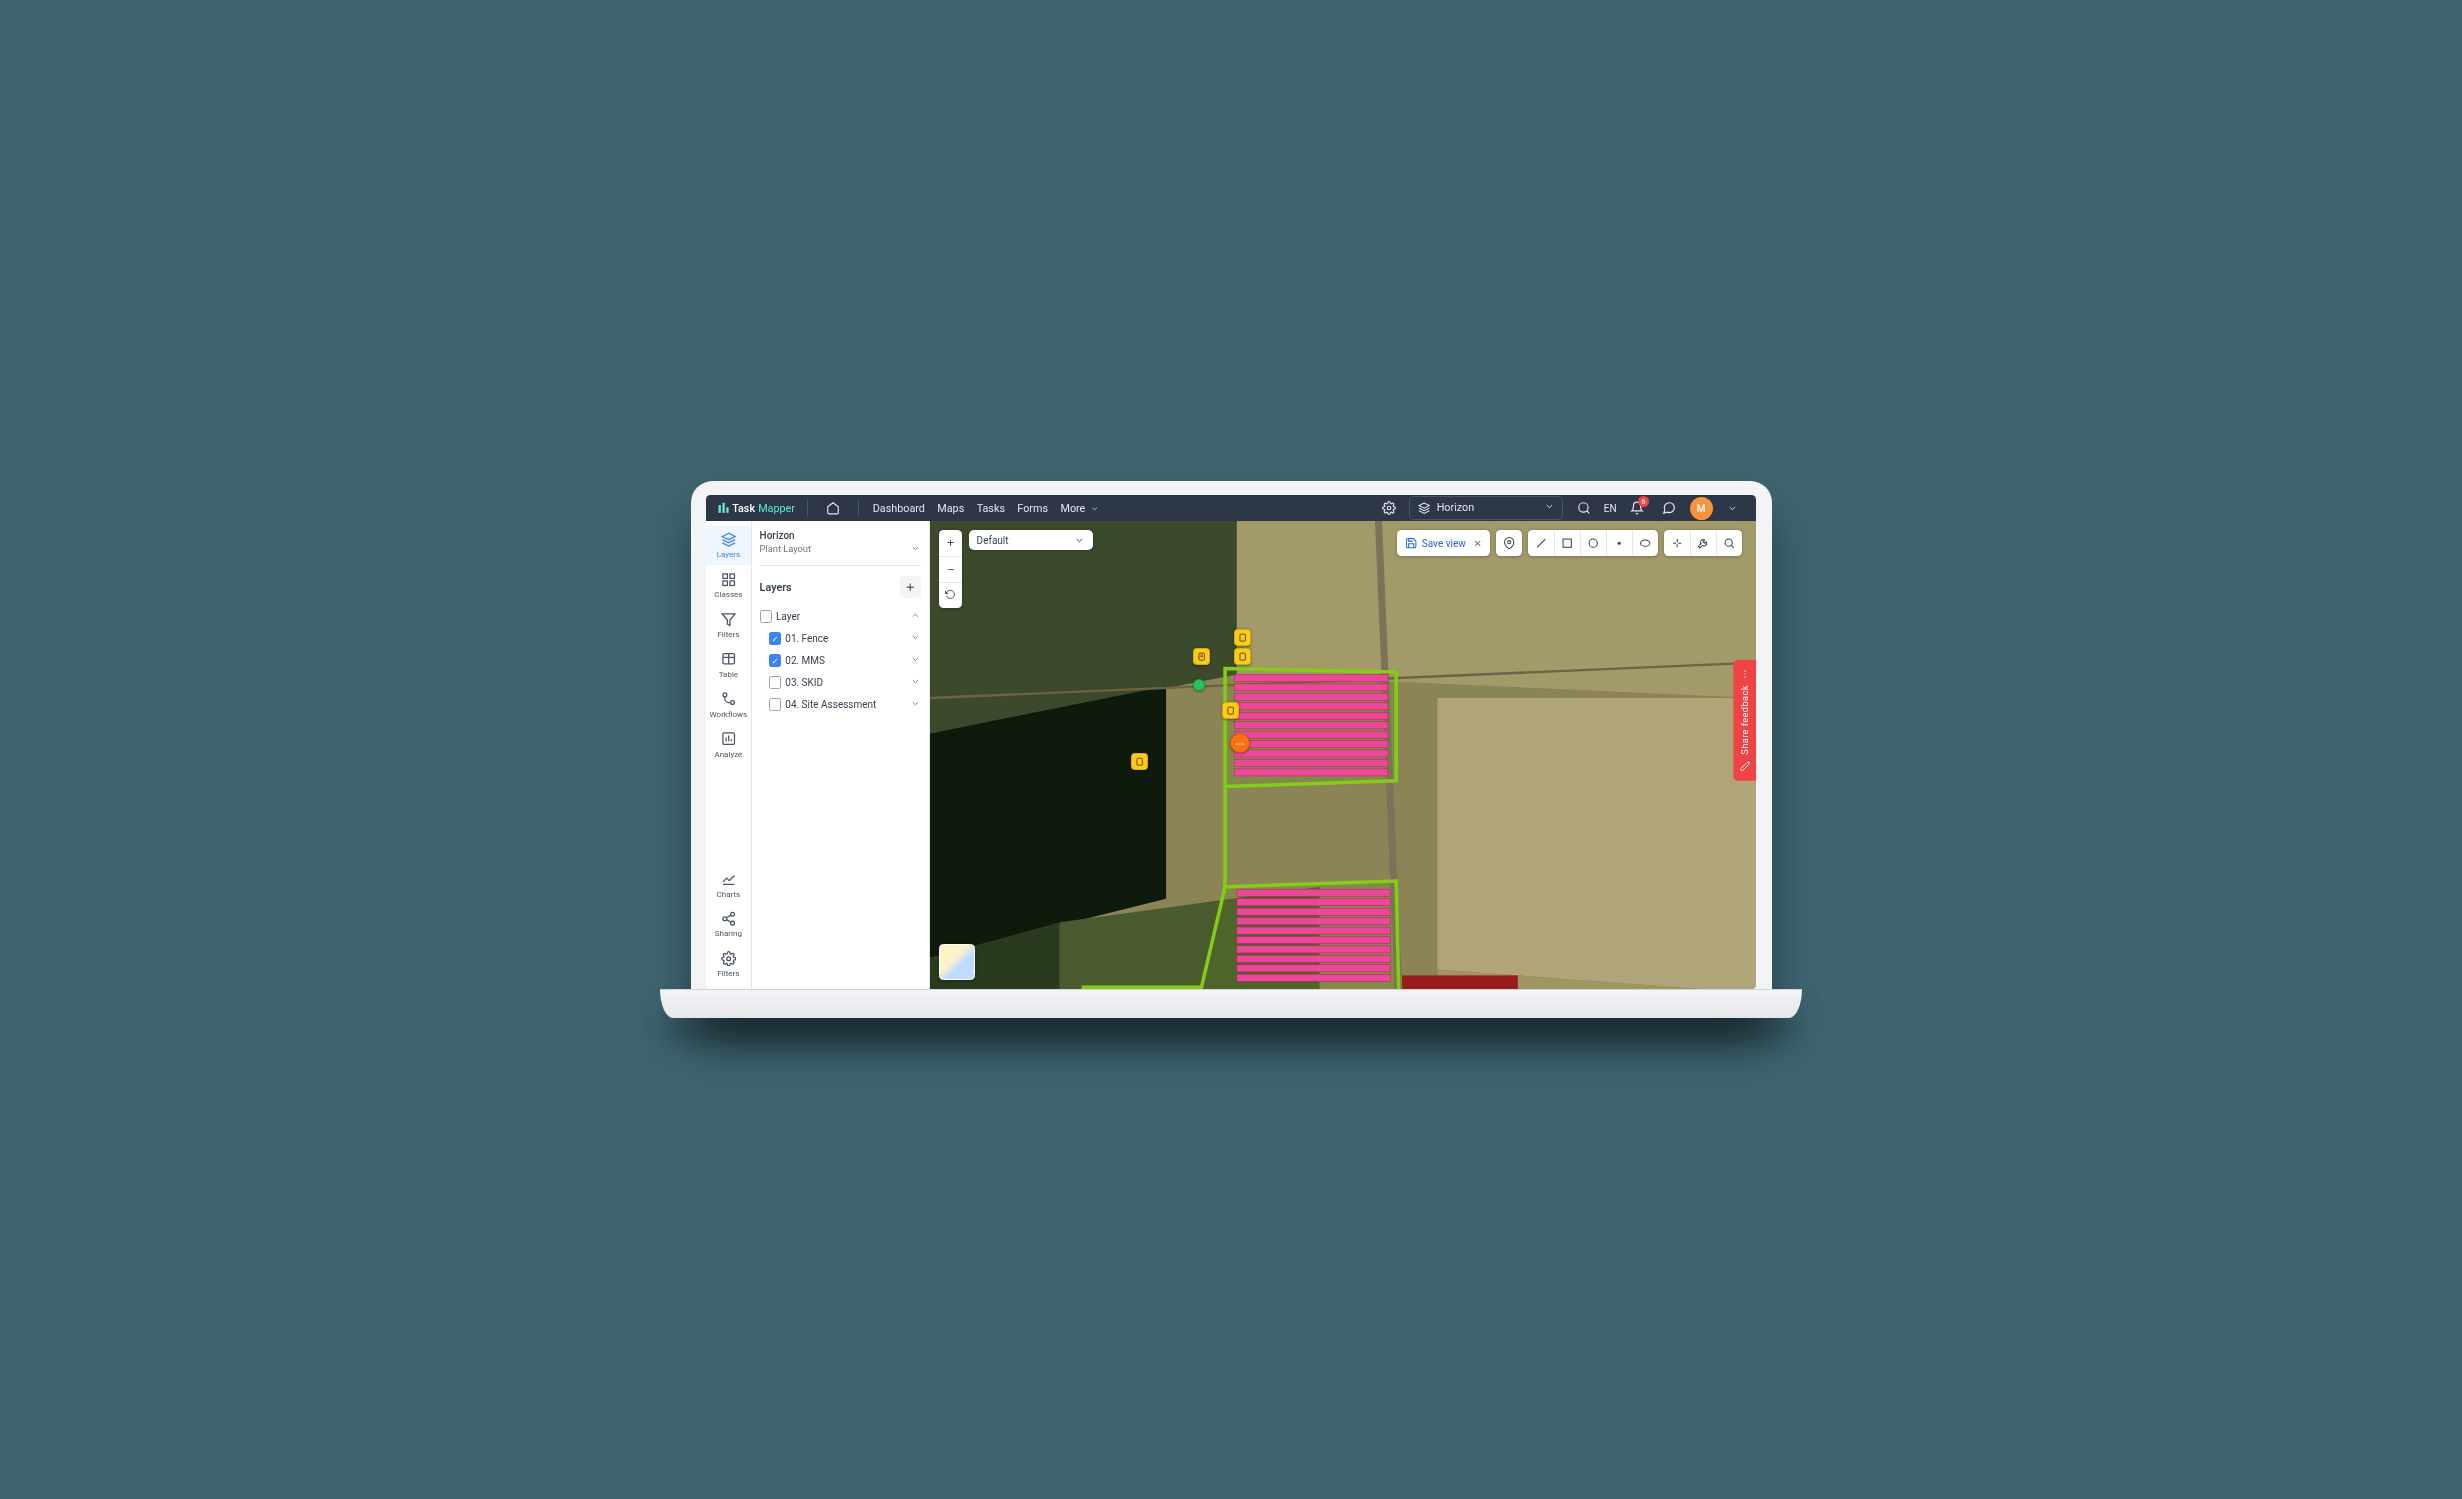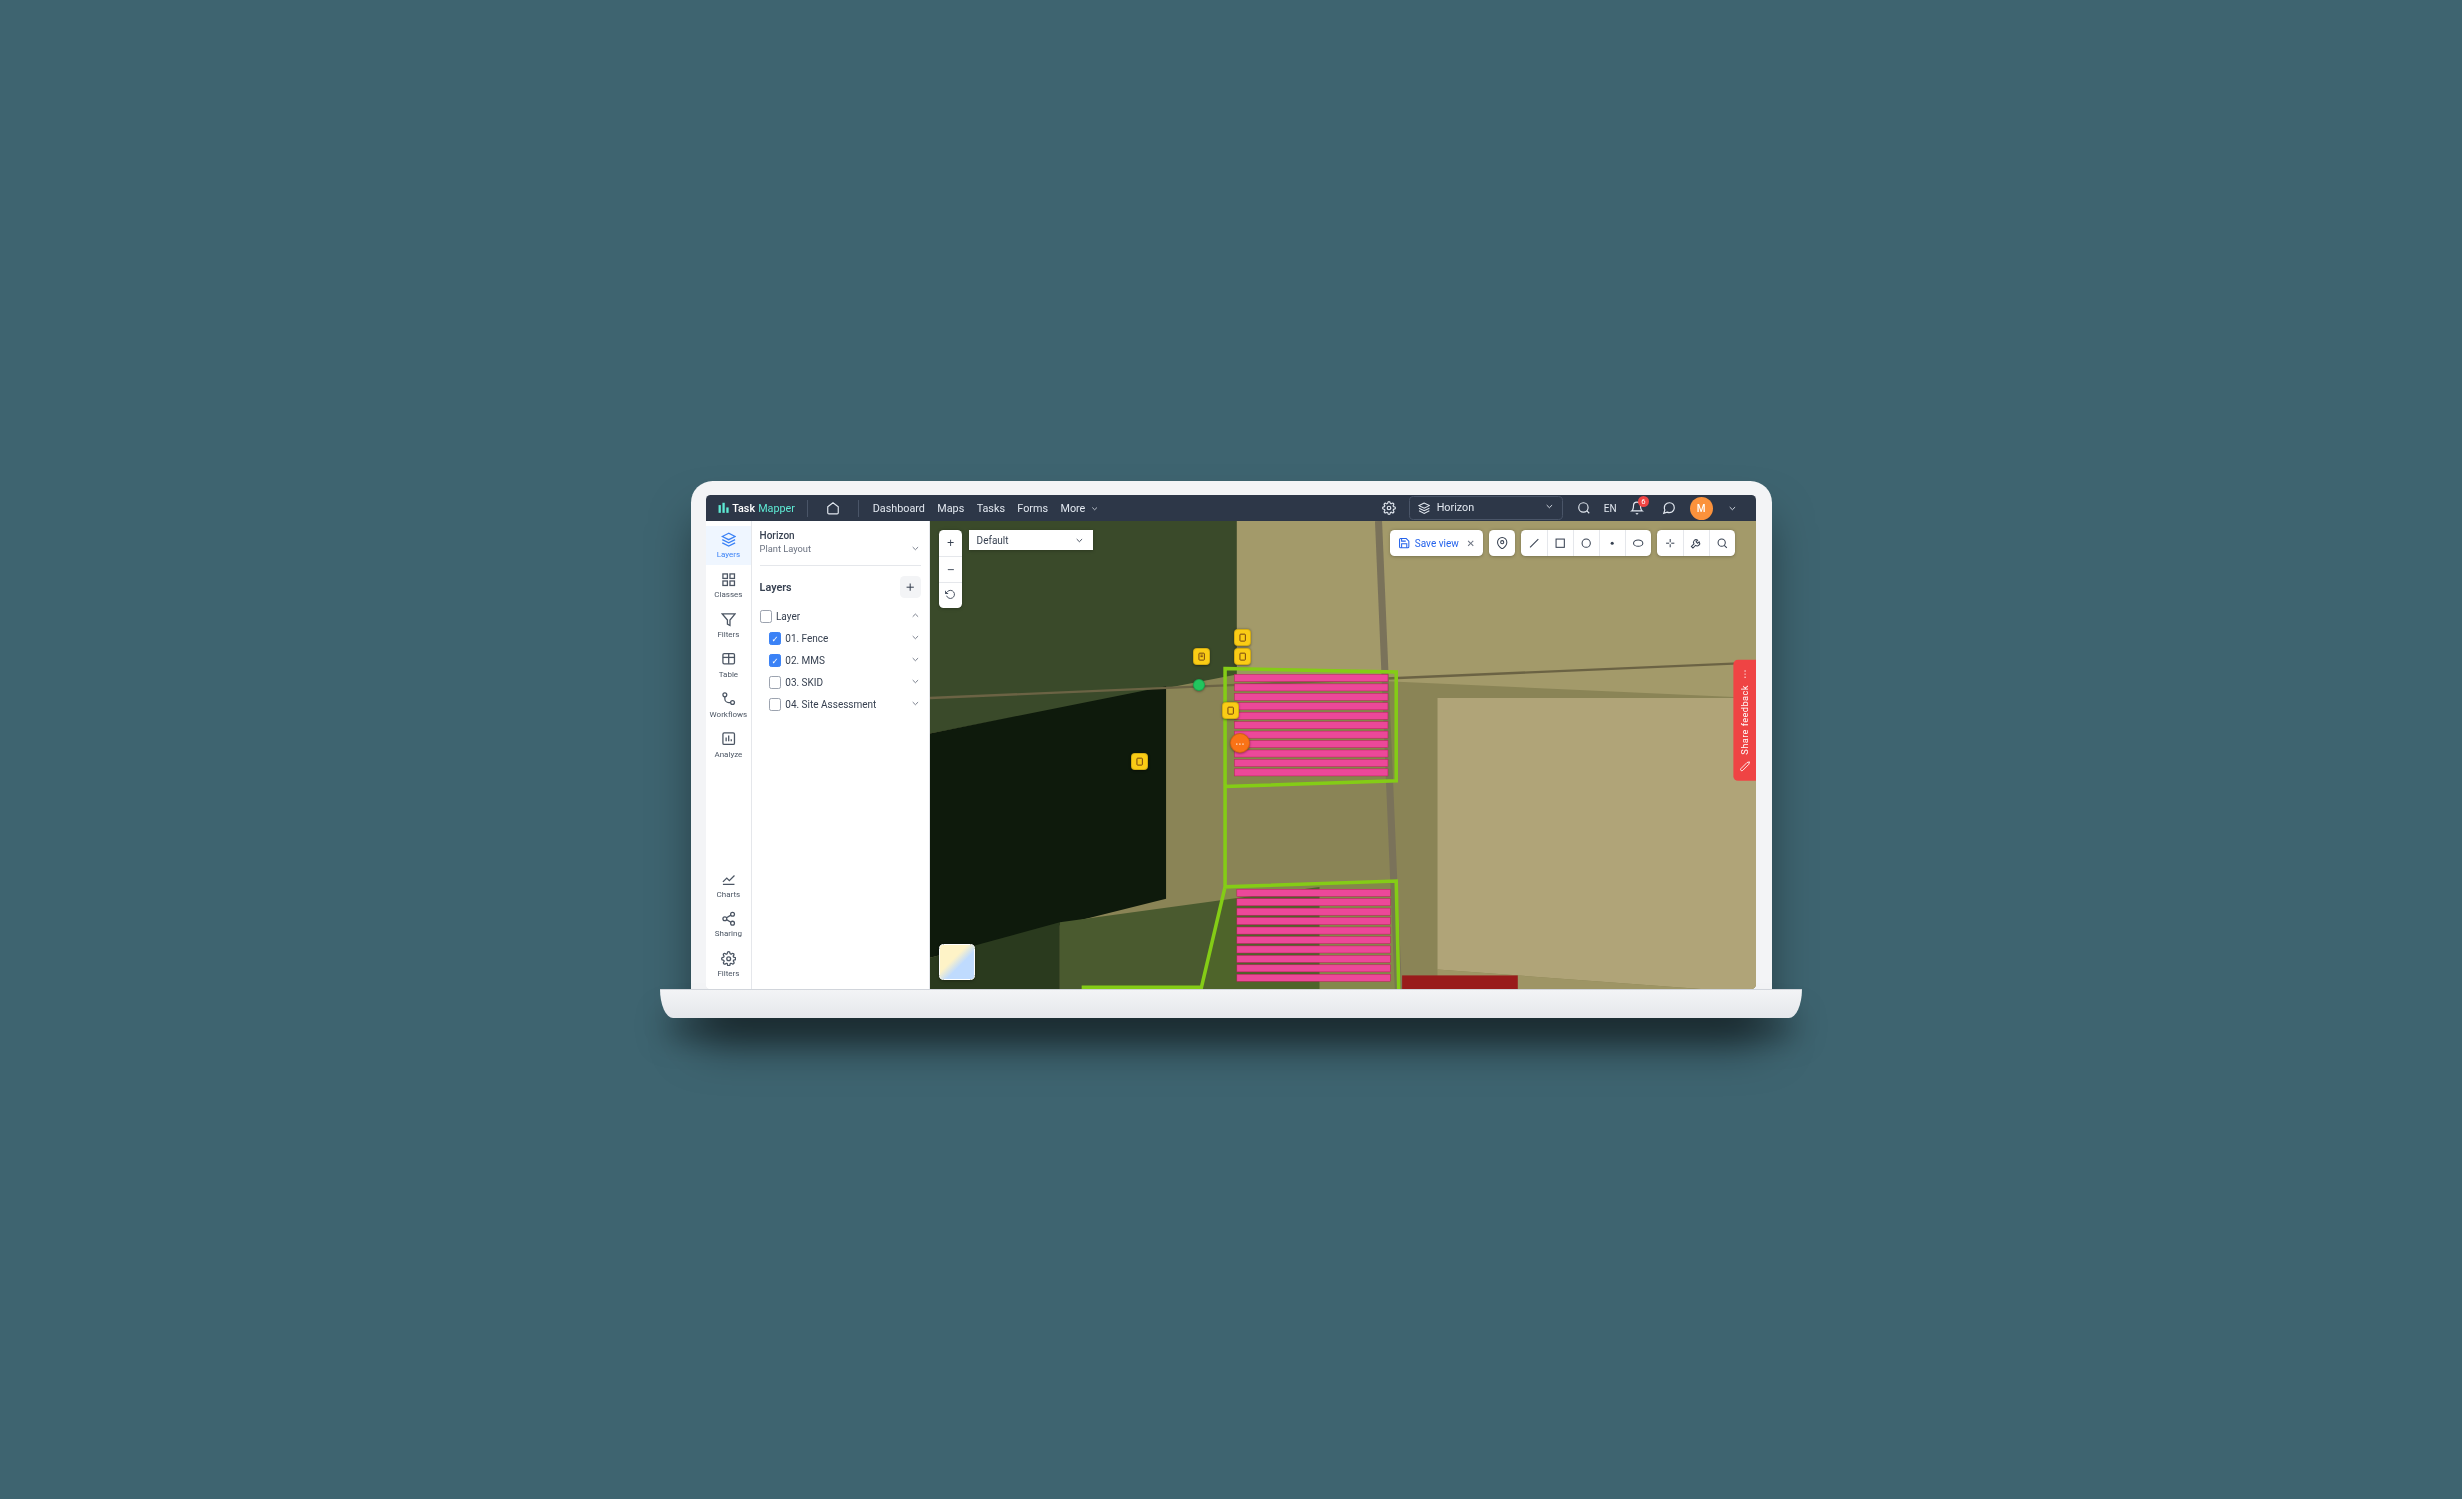--- a/index.html
+++ b/index.html
@@ -110,27 +110,27 @@
   .aerial { position:absolute; inset:0; }
   .zoom-ctrl {
     position:absolute; top:9.3px; left:9.3px; background:#fff;
     border-radius:4.6px; box-shadow:0 0.8px 3.1px rgba(0,0,0,0.25);
     display:flex; flex-direction:column;
   }
   .zoom-ctrl button { width:23px; height:26px; border:none; background:none; cursor:pointer; font-size:12.4px; color:#374151; }
   .zoom-ctrl button + button { border-top:0.8px solid #e5e7eb; }
   .dropdown {
     position:absolute; top:9.3px; left:39px; background:#fff;
-    border-radius:0; box-shadow:0 0.8px 3.1px rgba(0,0,0,0.25);
+    border-radius:5px; box-shadow:0 0.8px 3.1px rgba(0,0,0,0.25);
     padding:4.6px 7.7px; display:flex; align-items:center; gap:23px;
     font-size:10px; color:#374151; cursor:pointer; min-width:124px;
     justify-content:space-between;
   }
   .toolbar {
-    position:absolute; top:9.3px; right:21px; display:flex; gap:6.2px;
+    position:absolute; top:9.3px; right:14px; display:flex; gap:6.2px;
   }
   .tgroup {
     background:#fff; border-radius:4.6px; box-shadow:0 0.8px 3.1px rgba(0,0,0,0.25);
     display:flex; align-items:center;
   }
   .tbtn { width:26px; height:26px; display:flex; align-items:center; justify-content:center; cursor:pointer; color:#374151; }
   .tbtn + .tbtn { border-left:0.8px solid #e5e7eb; }
   .save-view { padding:0 7.7px; display:flex; align-items:center; gap:4.6px; height:26px; color:#2563eb; font-size:10px; cursor:pointer; }
   .save-view .x { color:#6b7280; margin-left:3.1px; }
   .basemap-thumb {

